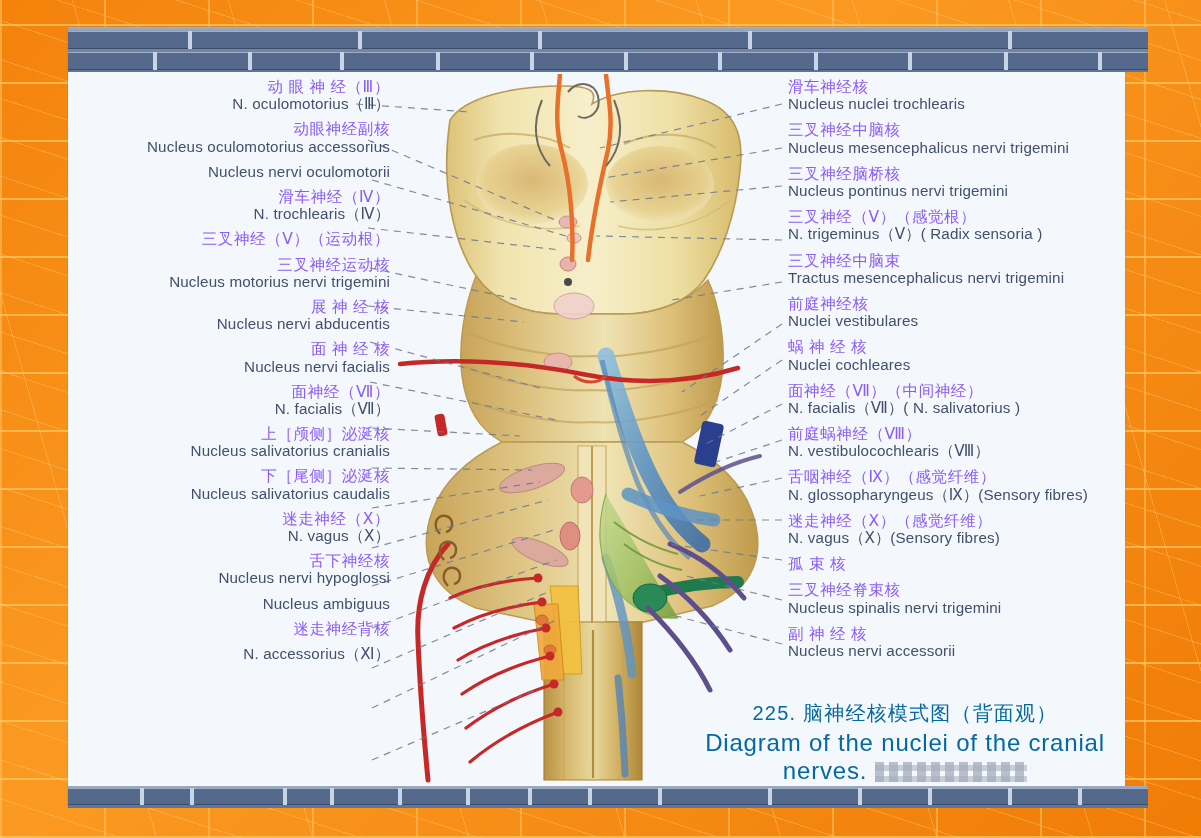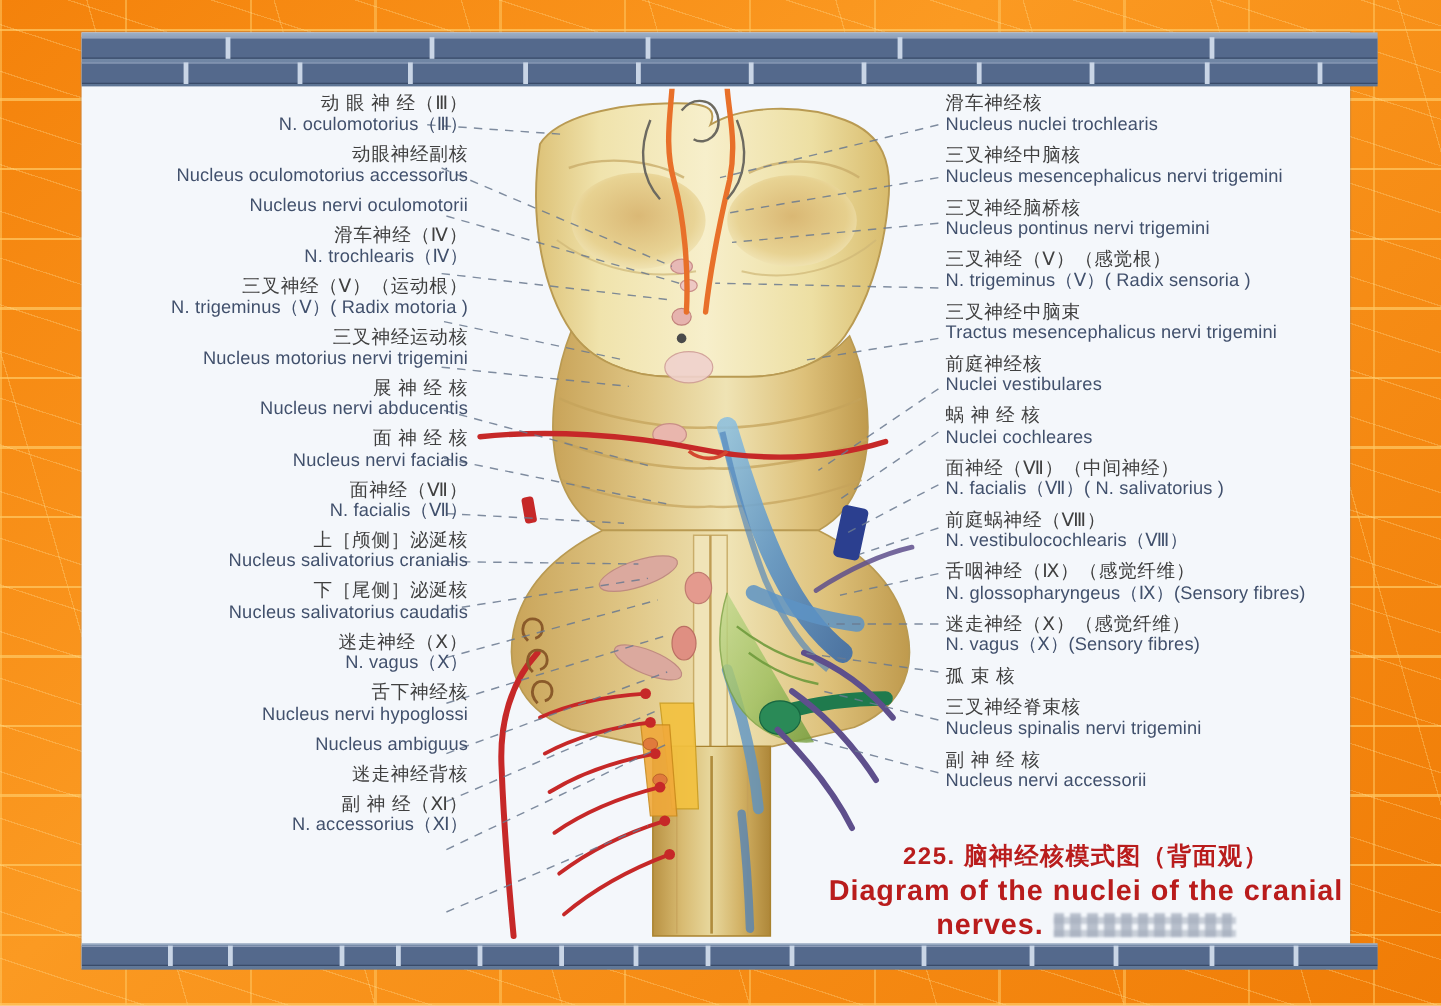--- a/index.html
+++ b/index.html
@@ -90,21 +90,21 @@
     line-height: 1.12;
     white-space: nowrap;
   }
   #labels-left  { left: 70px;  top: 78px;  width: 320px; text-align: right; }
   #labels-right { left: 788px; top: 78px;  width: 340px; text-align: left;  }
 
   .label-item { margin-bottom: 9px; }
   .label-cn {
     font-size: 15.5px;
     letter-spacing: 0.6px;
-    color: #404040;
+    color: #8b5cf6;
     display: block;
   }
   .label-la {
     font-size: 15.2px;
     letter-spacing: 0.15px;
     color: #41506c;
     display: block;
   }
 
   
@@ -128,23 +128,22 @@
     width: 1201px; height: 838px;
     pointer-events: none;
   }
 
   
   #caption {
     position: absolute;
     left: 690px;
     top: 700px;
     width: 430px;
-    color: #b91c1c;
+    color: #0369a1;
     text-align: center;
-    font-weight: bold;
   }
   #caption .cap-cn {
     font-size: 20px;
     letter-spacing: 1.2px;
     white-space: nowrap;
   }
   #caption .cap-en {
     font-size: 24px;
     letter-spacing: 0.8px;
     line-height: 1.18;
@@ -413,21 +412,20 @@
     </div>
     <div class="label-item">
       <span class="label-la">Nucleus nervi oculomotorii</span>
     </div>
     <div class="label-item">
       <span class="label-cn">滑车神经（Ⅳ）</span>
       <span class="label-la">N. trochlearis（Ⅳ）</span>
     </div>
     <div class="label-item">
       <span class="label-cn">三叉神经（Ⅴ）（运动根）</span>
-      <span class="label-la">N. trigeminus（Ⅴ）( Radix motoria )</span>
     </div>
     <div class="label-item">
       <span class="label-cn">三叉神经运动核</span>
       <span class="label-la">Nucleus motorius nervi trigemini</span>
     </div>
     <div class="label-item">
       <span class="label-cn">展 神 经 核</span>
       <span class="label-la">Nucleus nervi abducentis</span>
     </div>
     <div class="label-item">
@@ -454,21 +452,20 @@
       <span class="label-cn">舌下神经核</span>
       <span class="label-la">Nucleus nervi hypoglossi</span>
     </div>
     <div class="label-item">
       <span class="label-la">Nucleus ambiguus</span>
     </div>
     <div class="label-item">
       <span class="label-cn">迷走神经背核</span>
     </div>
     <div class="label-item">
-      <span class="label-cn">副 神 经（Ⅺ）</span>
       <span class="label-la">N. accessorius（Ⅺ）</span>
     </div>
   </div>
 
   <div class="label-col" id="labels-right">
     <div class="label-item">
       <span class="label-cn">滑车神经核</span>
       <span class="label-la">Nucleus nuclei trochlearis</span>
     </div>
     <div class="label-item">

